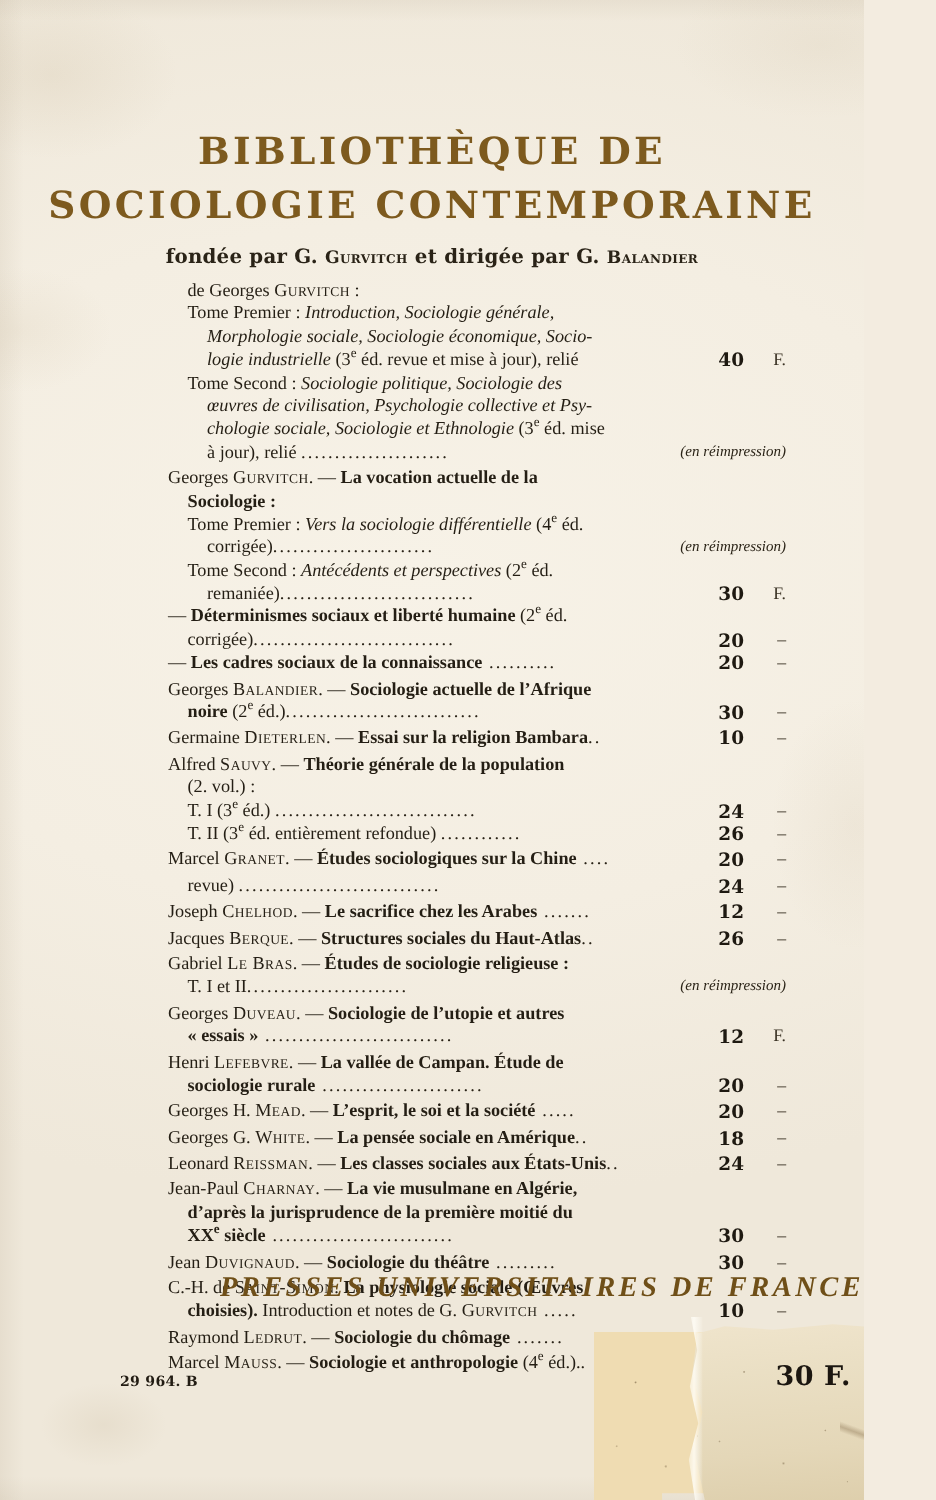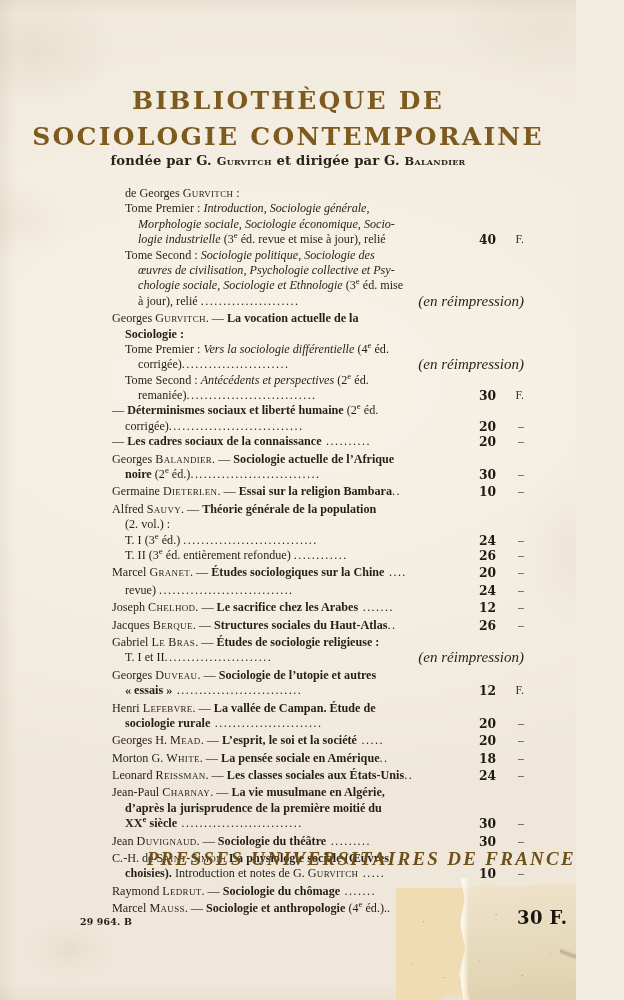--- a/index.html
+++ b/index.html
@@ -78,21 +78,21 @@
     color: #7d5a1e;
     font-family: "DejaVu Serif", "Liberation Serif", serif;
     font-weight: bold;
     letter-spacing: 0.09em;
     line-height: 1.0;
     white-space: nowrap;
   }
   .series-title-l1 { font-size: 25px; }
   .series-title-l2 { font-size: 25px; margin-top: 11px; }
   .series-sub {
-    margin-top: 4px;
+    margin-top: 15px;
     color: #2a2317;
     font-family: "DejaVu Serif", "Liberation Serif", serif;
     font-weight: bold;
     font-size: 13.2px;
     letter-spacing: 0.012em;
     white-space: nowrap;
   }
   .series-sub .sc { font-size: 11.4px; }
 
   
@@ -146,21 +146,21 @@
     right: 2px;
     top: 0;
     font-size: 11.8px;
     color: #3a3224;
   }
   .reimp {
     position: absolute;
     right: 2px;
     top: 0;
     font-style: italic;
-    font-size: 15px;
+    font-size: 10px;
     color: #2a2317;
   }
 
   
   .publisher {
     position: absolute;
     left: 0; right: 0;
     top: 848px;
     text-align: right;
     color: #6f4f18;
@@ -332,21 +332,21 @@
         <div class="ln i1"><span class="txt b">« essais »</span><span class="txt dashlead"> ............................</span><span class="price">12</span><span class="cur">F.</span></div>
       </div>
       <div class="entry">
         <div class="ln"><span class="txt">Henri </span><span class="txt sc">Lefebvre</span><span class="txt">. — </span><span class="txt b">La vallée de Campan. Étude de</span></div>
         <div class="ln i1"><span class="txt b">sociologie rurale</span><span class="txt dashlead"> ........................</span><span class="price">20</span><span class="cur">–</span></div>
       </div>
       <div class="entry">
         <div class="ln"><span class="txt">Georges H. </span><span class="txt sc">Mead</span><span class="txt">. — </span><span class="txt b">L’esprit, le soi et la société</span><span class="txt dashlead"> .....</span><span class="price">20</span><span class="cur">–</span></div>
       </div>
       <div class="entry">
-        <div class="ln"><span class="txt">Morton G. </span><span class="txt sc">White</span><span class="txt">. — </span><span class="txt b">La pensée sociale en Amérique</span><span class="txt dashlead">..</span><span class="price">18</span><span class="cur">–</span></div>
+        <div class="ln"><span class="txt">Georges G. </span><span class="txt sc">White</span><span class="txt">. — </span><span class="txt b">La pensée sociale en Amérique</span><span class="txt dashlead">..</span><span class="price">18</span><span class="cur">–</span></div>
       </div>
       <div class="entry">
         <div class="ln"><span class="txt">Leonard </span><span class="txt sc">Reissman</span><span class="txt">. — </span><span class="txt b">Les classes sociales aux États-Unis</span><span class="txt dashlead">..</span><span class="price">24</span><span class="cur">–</span></div>
       </div>
       <div class="entry">
         <div class="ln"><span class="txt">Jean-Paul </span><span class="txt sc">Charnay</span><span class="txt">. — </span><span class="txt b">La vie musulmane en Algérie,</span></div>
         <div class="ln i1"><span class="txt b">d’après la jurisprudence de la première moitié du</span></div>
         <div class="ln i1"><span class="txt b">XX<sup style="font-size:.72em;line-height:0">e</sup> siècle</span><span class="txt dashlead"> ...........................</span><span class="price">30</span><span class="cur">–</span></div>
       </div>
       <div class="entry">

